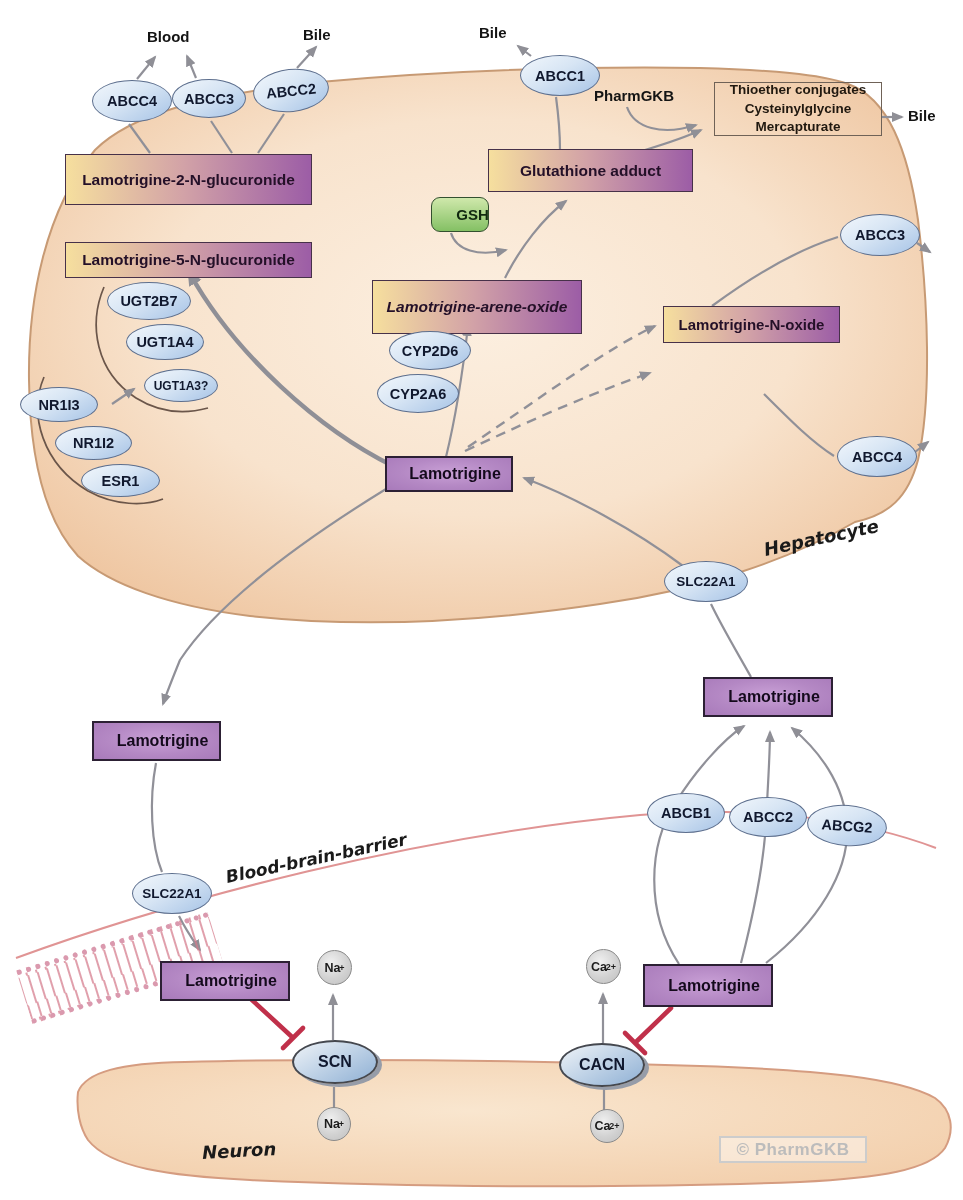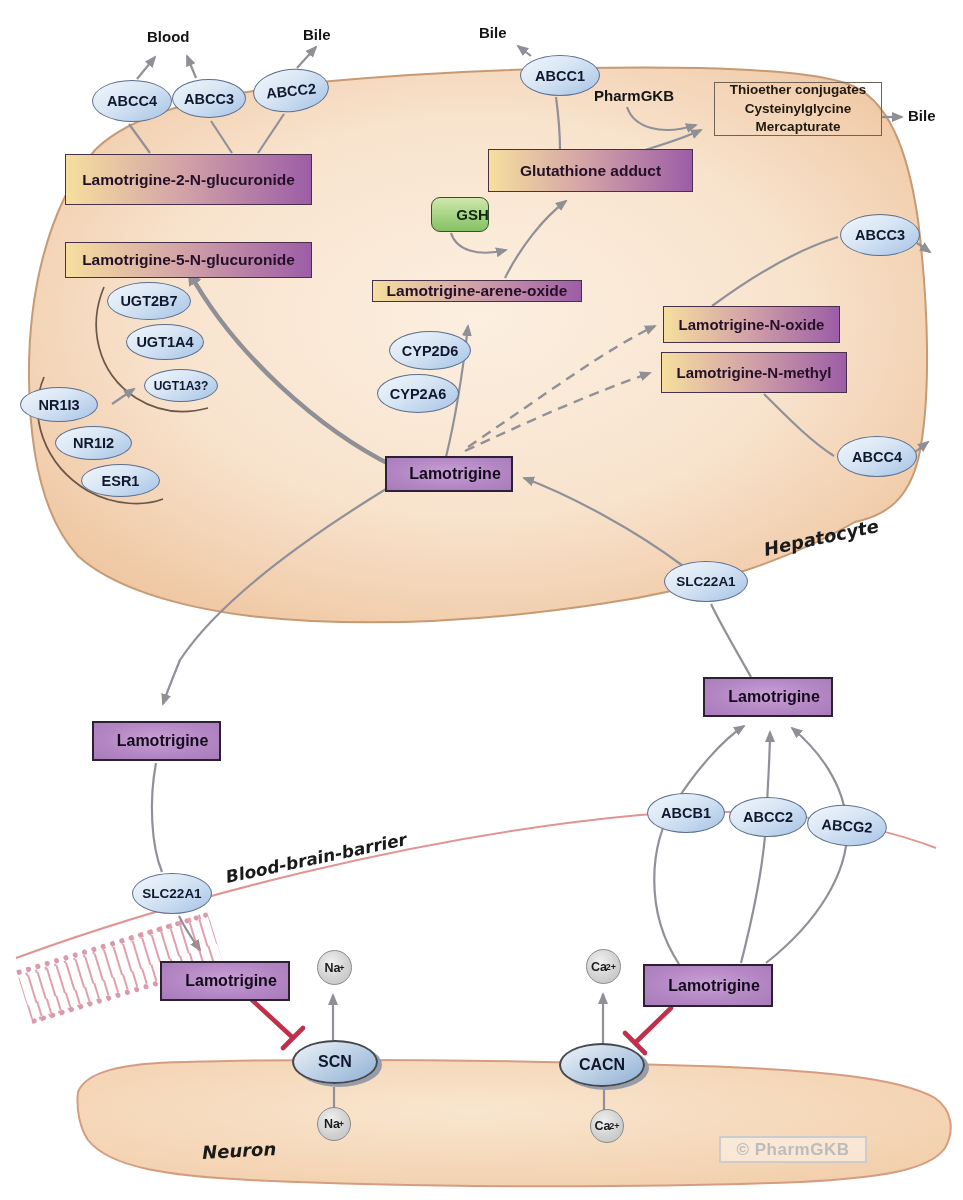--- a/index.html
+++ b/index.html
@@ -131,23 +131,22 @@
 <div class="lab" style="left:479px;top:24px;">Bile</div>
 <div class="lab" style="left:594px;top:87px;">PharmGKB</div>
 <div class="lab" style="left:908px;top:107px;">Bile</div>
 <div class="lab hand" style="left:763px;top:527px;transform:rotate(-12deg);">Hepatocyte</div>
 <div class="lab hand" style="left:224px;top:848px;transform:rotate(-12deg);font-size:17px;">Blood-brain-barrier</div>
 <div class="lab hand" style="left:202px;top:1140px;transform:rotate(-3deg);">Neuron</div>
 
 <div class="node box-grad" style="left:65px;top:154px;width:247px;height:51px;">Lamotrigine-2-N-glucuronide</div>
 <div class="node box-grad" style="left:65px;top:206px;width:247px;height:36px;margin-top:36px;">Lamotrigine-5-N-glucuronide</div>
 <div class="node box-grad" style="left:488px;top:149px;width:205px;height:43px;">Glutathione adduct</div>
-<div class="node box-grad" style="left:372px;top:280px;width:210px;height:22px;">Lamotrigine-arene-oxide</div>
+<div class="node box-grad" style="left:372px;top:280px;width:210px;height:54px;font-style:italic;">Lamotrigine-arene-oxide</div>
 <div class="node box-grad" style="left:663px;top:306px;width:177px;height:37px;font-size:15px;">Lamotrigine-N-oxide</div>
-<div class="node box-grad" style="left:661px;top:352px;width:186px;height:41px;font-size:15px;">Lamotrigine-N-methyl</div>
 <div class="node gsh" style="left:431px;top:197px;width:58px;height:35px;padding-left:25px;">GSH</div>
 
 <div class="node conj-box" style="left:714px;top:82px;width:168px;height:54px;">
   <div>Thioether conjugates</div>
   <div>Cysteinylglycine</div>
   <div>Mercapturate</div>
 </div>
 
 <div class="node box-purple" style="left:385px;top:456px;width:128px;height:36px;">Lamotrigine</div>
 <div class="node box-purple" style="left:703px;top:677px;width:130px;height:40px;">Lamotrigine</div>

